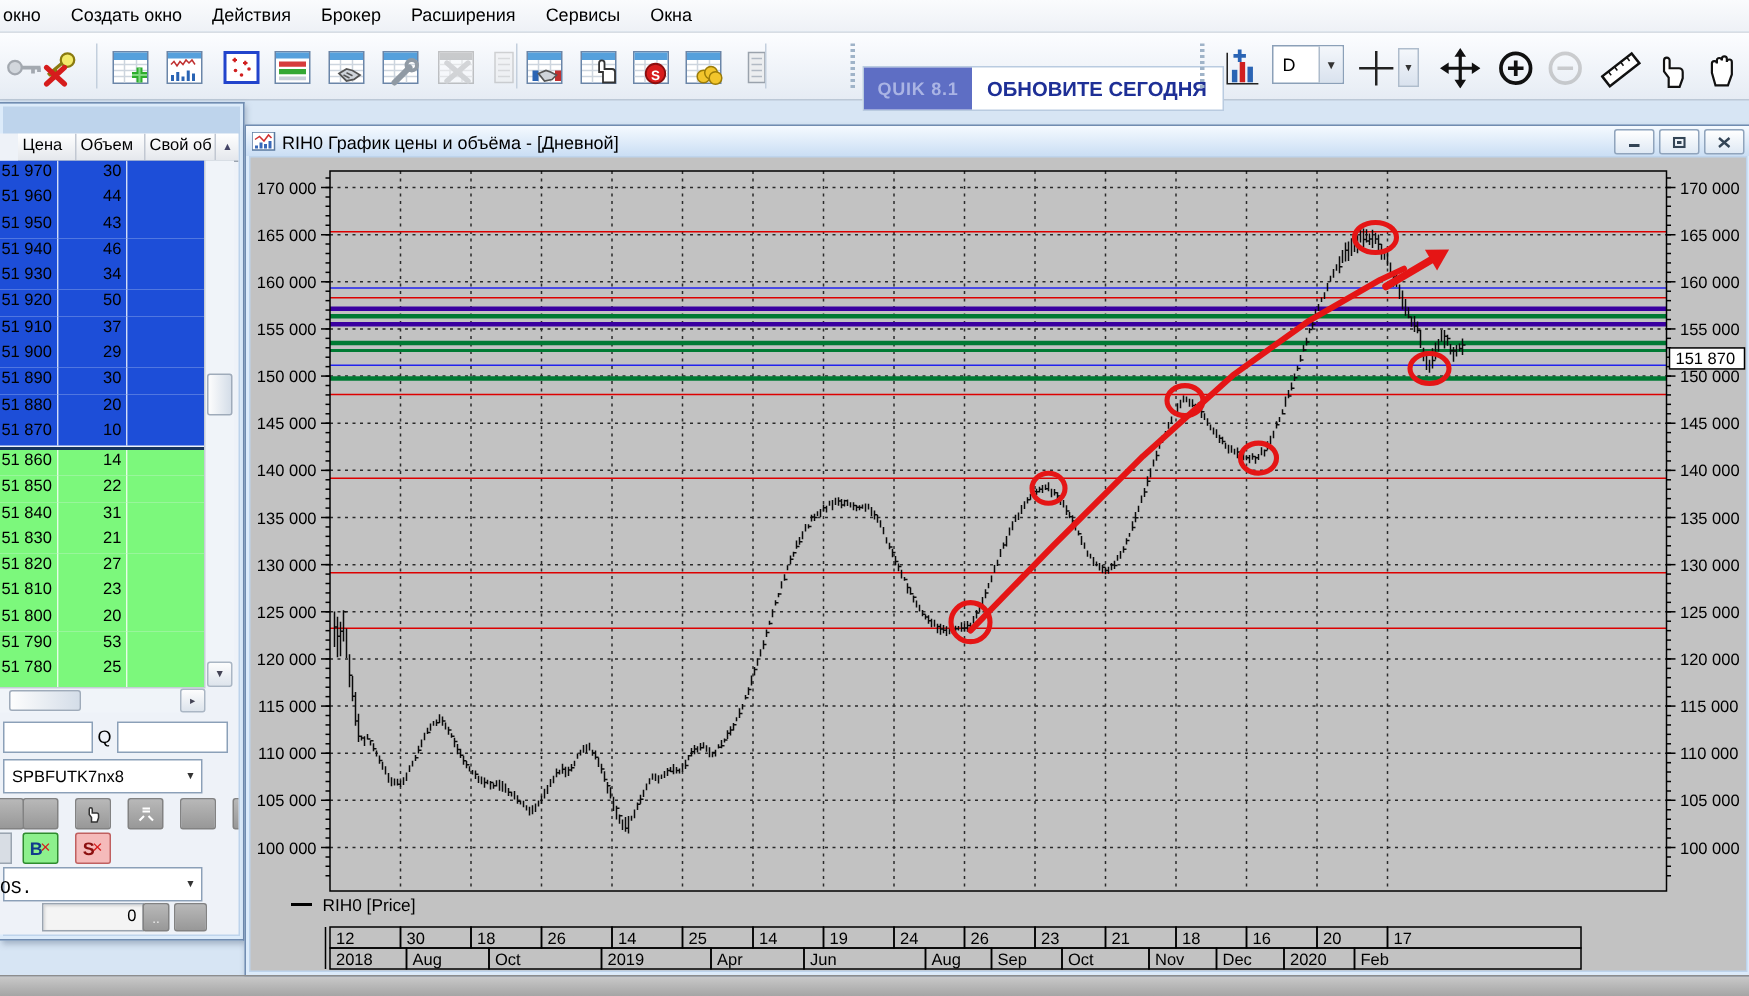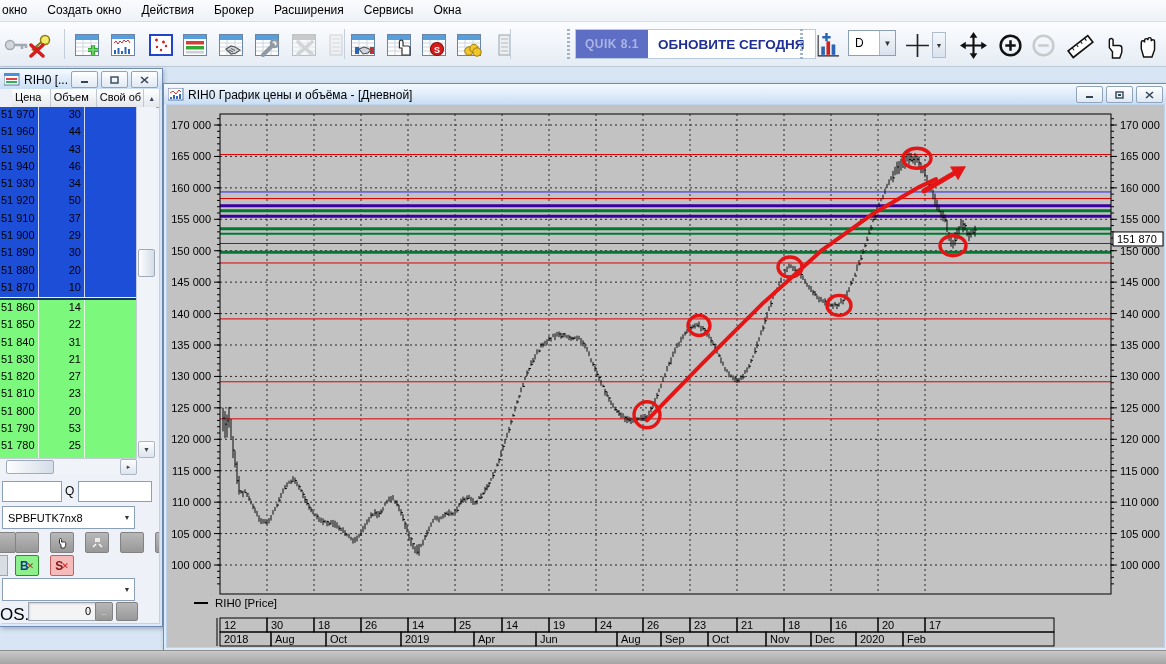--- a/index.html
+++ b/index.html
@@ -13,21 +13,21 @@
   .menu-item{padding:2px 10px 3px 10px;white-space:nowrap;}
   .menu-item:first-child{padding-left:2px;}
 
   
   .toolbar{position:absolute;left:0;top:22px;width:1166px;height:44px;
            background:linear-gradient(#fcfdff,#e6ecf4);border-bottom:1px solid #bcc8d6;}
   .tbtn{position:absolute;top:8px;width:30px;height:30px;display:flex;align-items:center;justify-content:center;border-radius:3px;}
   .tsep{position:absolute;top:7px;width:1px;height:30px;background:#c3cfdd;}
   .tgrip{position:absolute;top:7px;width:3px;height:30px;
          background:repeating-linear-gradient(#9fb3c8 0 2px,transparent 2px 4px);}
-  .quik-panel{position:absolute;left:575px;top:7px;height:28px;display:flex;align-items:stretch;
+  .quik-panel{position:absolute;left:575px;top:22px;height:28px;display:flex;align-items:stretch;
               background:#fff;border:1px solid #b9cbe0;}
   .quik-badge{background:#5e6ec4;color:#aab4e4;font-weight:bold;font-size:12px;
               display:flex;align-items:center;padding:0 9px;letter-spacing:.5px;}
   .quik-update{display:flex;align-items:center;padding:0 10px;color:#1e2f96;font-weight:bold;font-size:13.5px;white-space:nowrap;}
   .combo{position:absolute;background:#fff;border:1px solid #8ba0b8;display:flex;align-items:center;}
   .combo .cv{flex:1;padding-left:6px;font-size:12px;}
   .combo .dd{width:15px;height:100%;display:flex;align-items:center;justify-content:center;
              background:linear-gradient(#f4f7fb,#d9e2ee);border-left:1px solid #aebccc;font-size:8px;color:#333;}
   .disabled{opacity:.45;filter:grayscale(1);}
 
@@ -282,46 +282,20 @@
         <svg width="27" height="27" viewBox="0 0 26 26">
           <path d="M7 16 v-6 a1.6 1.6 0 0 1 3.2 0 v-2 a1.6 1.6 0 0 1 3.2 0 v-1 a1.6 1.6 0 0 1 3.2 0 v2 a1.6 1.6 0 0 1 3.2 0 v8 l-2.5 7 h-8 z" fill="#fff" stroke="#111" stroke-width="1.4"></path>
         </svg>
       </div>
       <div style="position: absolute; left: 932px; top: 10px; width: 12px; height: 24px; background: linear-gradient(rgb(244, 247, 251), rgb(217, 226, 238)); border: 1px solid rgb(174, 188, 204); display: flex; align-items: center; justify-content: center; font-size: 7px; color: rgb(51, 51, 51);">▼</div>
     </div>
 
   <div class="deskgap" style="left:0;top:625px;width:163px;height:25px;"></div>
 
   <div class="window" id="orderbook">
-    <div class="titlebar">
-      <svg class="ch-title-icon" viewBox="0 0 16 13">
-        <rect x="0" y="0" width="15" height="12" fill="#fff" stroke="#5a7aa0"></rect>
-        <rect x="0" y="0" width="15" height="3" fill="#4a90d8"></rect>
-        <rect x="2" y="5" width="11" height="2" fill="#e04040"></rect>
-        <rect x="2" y="8" width="11" height="2" fill="#30b050"></rect>
-      </svg>
-      <span class="title-text">RIH0 [...</span>
-      <span class="winbtns">
-        <span class="winbtn">
-            <svg width="8" height="7">
-              <rect x="0" y="5" width="7" height="2" fill="#345"></rect>
-            </svg>
-          </span>
-        <span class="winbtn">
-            <svg width="9" height="8">
-              <rect x="1" y="1" width="7" height="6" fill="none" stroke="#345" stroke-width="1.4"></rect>
-            </svg>
-          </span>
-        <span class="winbtn">
-            <svg width="9" height="8" viewBox="0 0 9 8">
-              <path d="M1 1 L8 7 M8 1 L1 7" stroke="#345" stroke-width="1.6"></path>
-            </svg>
-          </span>
-      </span>
-    </div>
     <div class="ob-client">
         <div class="ob-head">
           <div class="ob-hc" style="width: 39px; text-align: left;">Цена</div>
           <div class="ob-hc" style="width: 48px; text-align: left;">Объем</div>
           <div class="ob-hc" style="width: 50px; text-align: left;">Свой об</div>
           <div style="width: 18px; display: flex; align-items: center; justify-content: center; font-size: 7px; color: rgb(68, 68, 102);">▲</div>
         </div>
         <div class="ob-rows" style="top: 18px; height: 191px;">
           <div class="ob-row ask">
             <div class="ob-cell" style="width: 36px;">51 970</div>
@@ -467,21 +441,21 @@
           <span style="color:#d61c1c;font-size:9px;margin-left:-2px;">✕</span>
         </div>
         <div class="bs-btn" style="left: 50px; top: 466px; background: rgb(245, 186, 186); border: 1px solid rgb(192, 96, 96); color: rgb(140, 16, 16);">
           <span>S</span>
           <span style="color:#d61c1c;font-size:9px;margin-left:-2px;">✕</span>
         </div>
         <div style="position: absolute; left: 2px; top: 489px; width: 131px; height: 21px; background: rgb(255, 255, 255); border: 1px solid rgb(139, 160, 184); display: flex; align-items: center;">
           <span style="flex:1"></span>
           <span style="width:14px;text-align:center;font-size:7px;color:#333;">▼</span>
         </div>
-        <div style="position: absolute; left: 0px; top: 516px; font-size: 17px;">OS.</div>
+        <div style="position: absolute; left: 0px; top: 496px; font-size: 12px; font-family: Liberation Mono, monospace;">OS.</div>
         <div class="pos-input" style="left: 28px; top: 513px; width: 58px; height: 17px; line-height: 17px;">0</div>
         <div class="gbtn" style="left: 95px; top: 513px; width: 16px; height: 17px; font-size: 9px; color: rgb(238, 238, 238);">..</div>
         <div class="gbtn" style="left: 116px; top: 513px; width: 20px; height: 17px;"></div>
       </div>
   </div>
 
   <div class="window" id="chartwin">
     <div class="titlebar">
       <svg class="ch-title-icon" viewBox="0 0 16 13">
         <rect x="0" y="0" width="15" height="12" fill="#fff" stroke="#5a7aa0"></rect>

